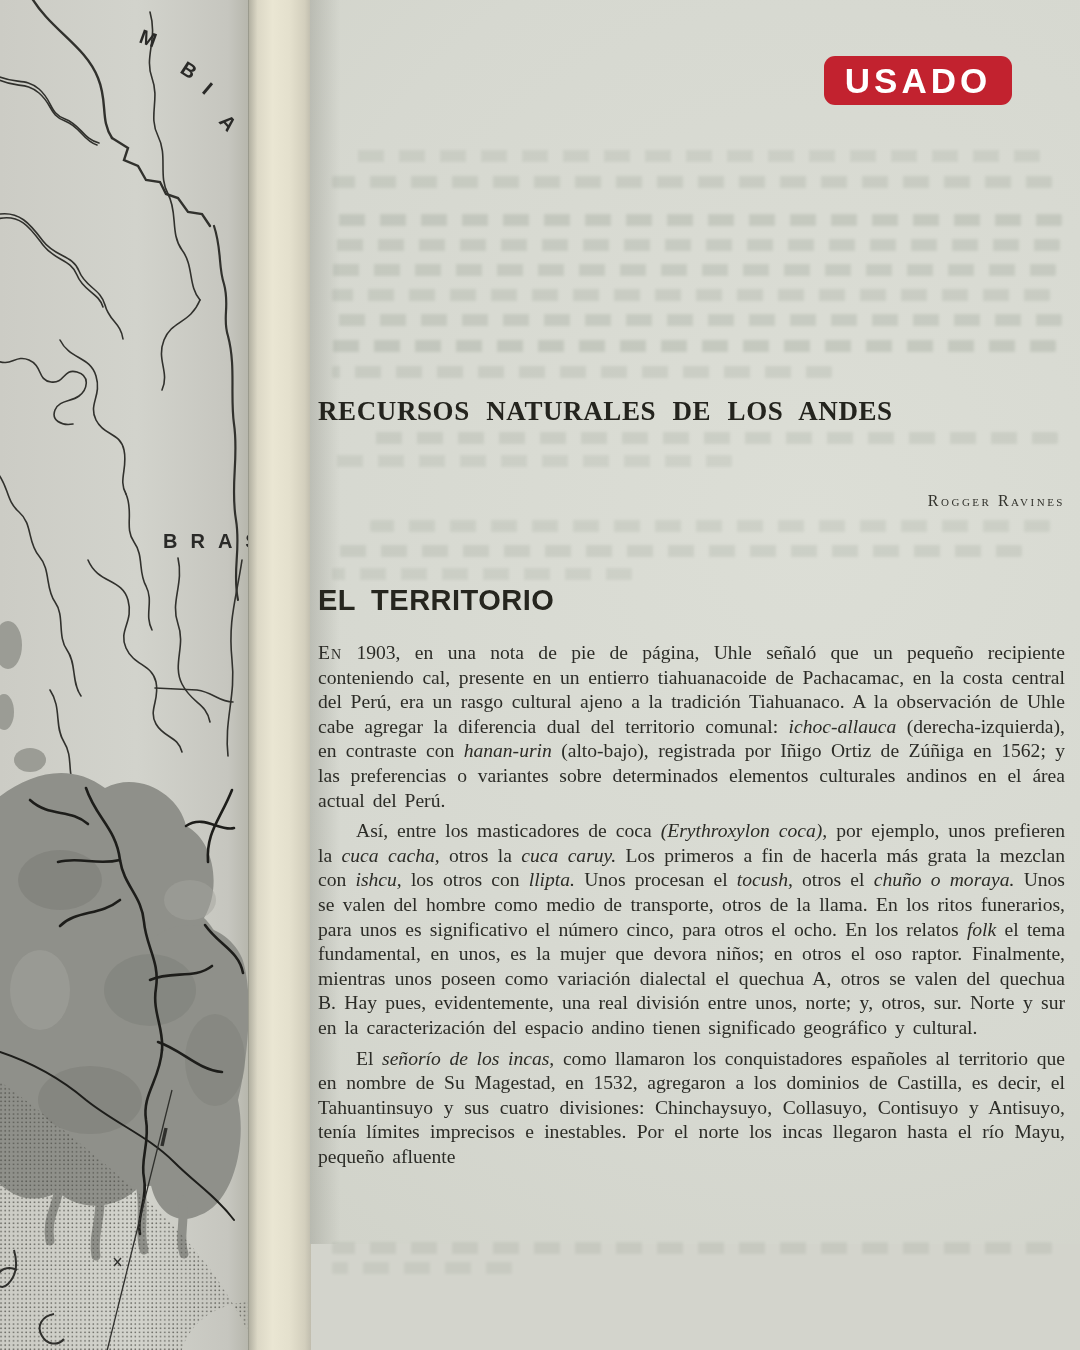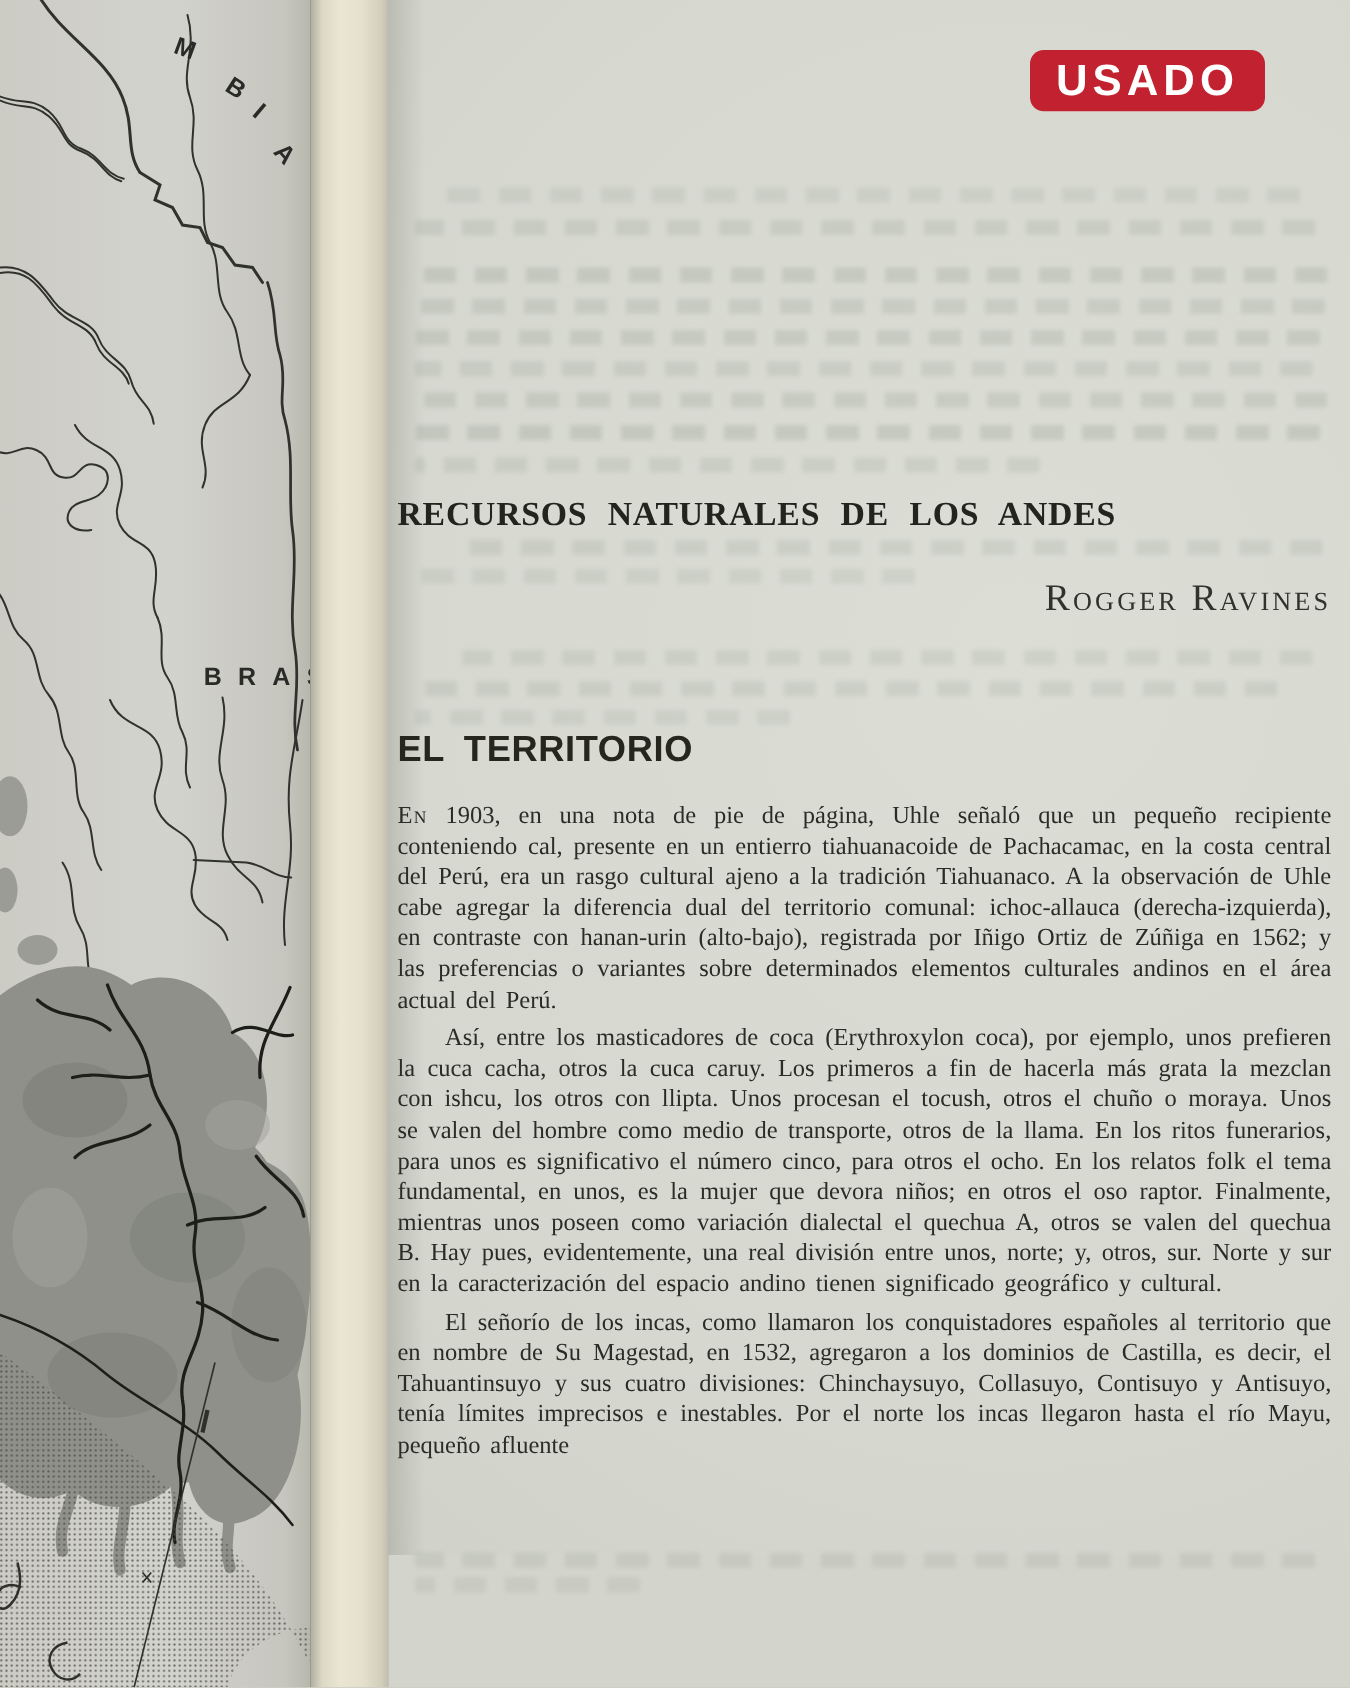--- a/index.html
+++ b/index.html
@@ -19,39 +19,39 @@
   
   .text-page{position:absolute;left:310px;top:0;width:770px;height:1244px;
              background:
                linear-gradient(90deg,rgba(95,95,85,.22) 0,rgba(95,95,85,0) 30px),
                radial-gradient(130% 90% at 65% 42%, #dcded6 0%, #d6d8d0 55%, #cdcfc5 100%);}
   .column{position:absolute;left:8px;top:0;width:747px;height:1350px;color:#2c2c27;}
 
   .doc-title{position:absolute;top:396px;left:0;width:100%;
              font-family:"Liberation Serif",serif;font-weight:bold;font-size:27px;
              letter-spacing:.6px;word-spacing:9px;color:#24241e;white-space:nowrap;}
-  .doc-author{position:absolute;top:462px;left:0;width:100%;text-align:right;
-              font-size:30px;font-variant-caps:small-caps;letter-spacing:2.5px;color:#32322c;}
+  .doc-author{position:absolute;top:492px;left:0;width:100%;text-align:right;
+              font-size:16px;font-variant-caps:small-caps;letter-spacing:2.5px;color:#32322c;}
   .section-heading{position:absolute;top:584px;left:0;
               font-family:"Liberation Sans",sans-serif;font-weight:bold;font-size:29px;
               letter-spacing:.5px;word-spacing:7px;color:#26261f;}
   .body-text{position:absolute;top:641px;left:0;width:100%;
              font-size:19.6px;line-height:24.6px;text-align:justify;word-spacing:3px;}
   .body-text p{margin:0 0 6px 0;}
   .body-text p.ind{text-indent:38px;}
-  .it{}
+  .it{font-style:italic;}
   .sc{font-variant-caps:small-caps;letter-spacing:1px;}
 
   
   .ghost-row{position:absolute;height:12px;border-radius:2px;
              background:repeating-linear-gradient(90deg,#62705e 0 26px,transparent 26px 41px);
              filter:blur(1.7px);transform:scaleX(-1);}
 
   
-  .usado-badge{position:absolute;left:824px;top:40px;width:188px;height:49px;
+  .usado-badge{position:absolute;left:824px;top:56px;width:188px;height:49px;
                background:#c2222f;border-radius:11px;display:flex;align-items:center;justify-content:center;
                font-family:"Liberation Sans",sans-serif;font-weight:bold;font-size:35px;
                letter-spacing:4px;color:#ffffff;}
 </style>
 </head>
 <body>
 
 <div id="photo">
 
   <div class="map-page">

